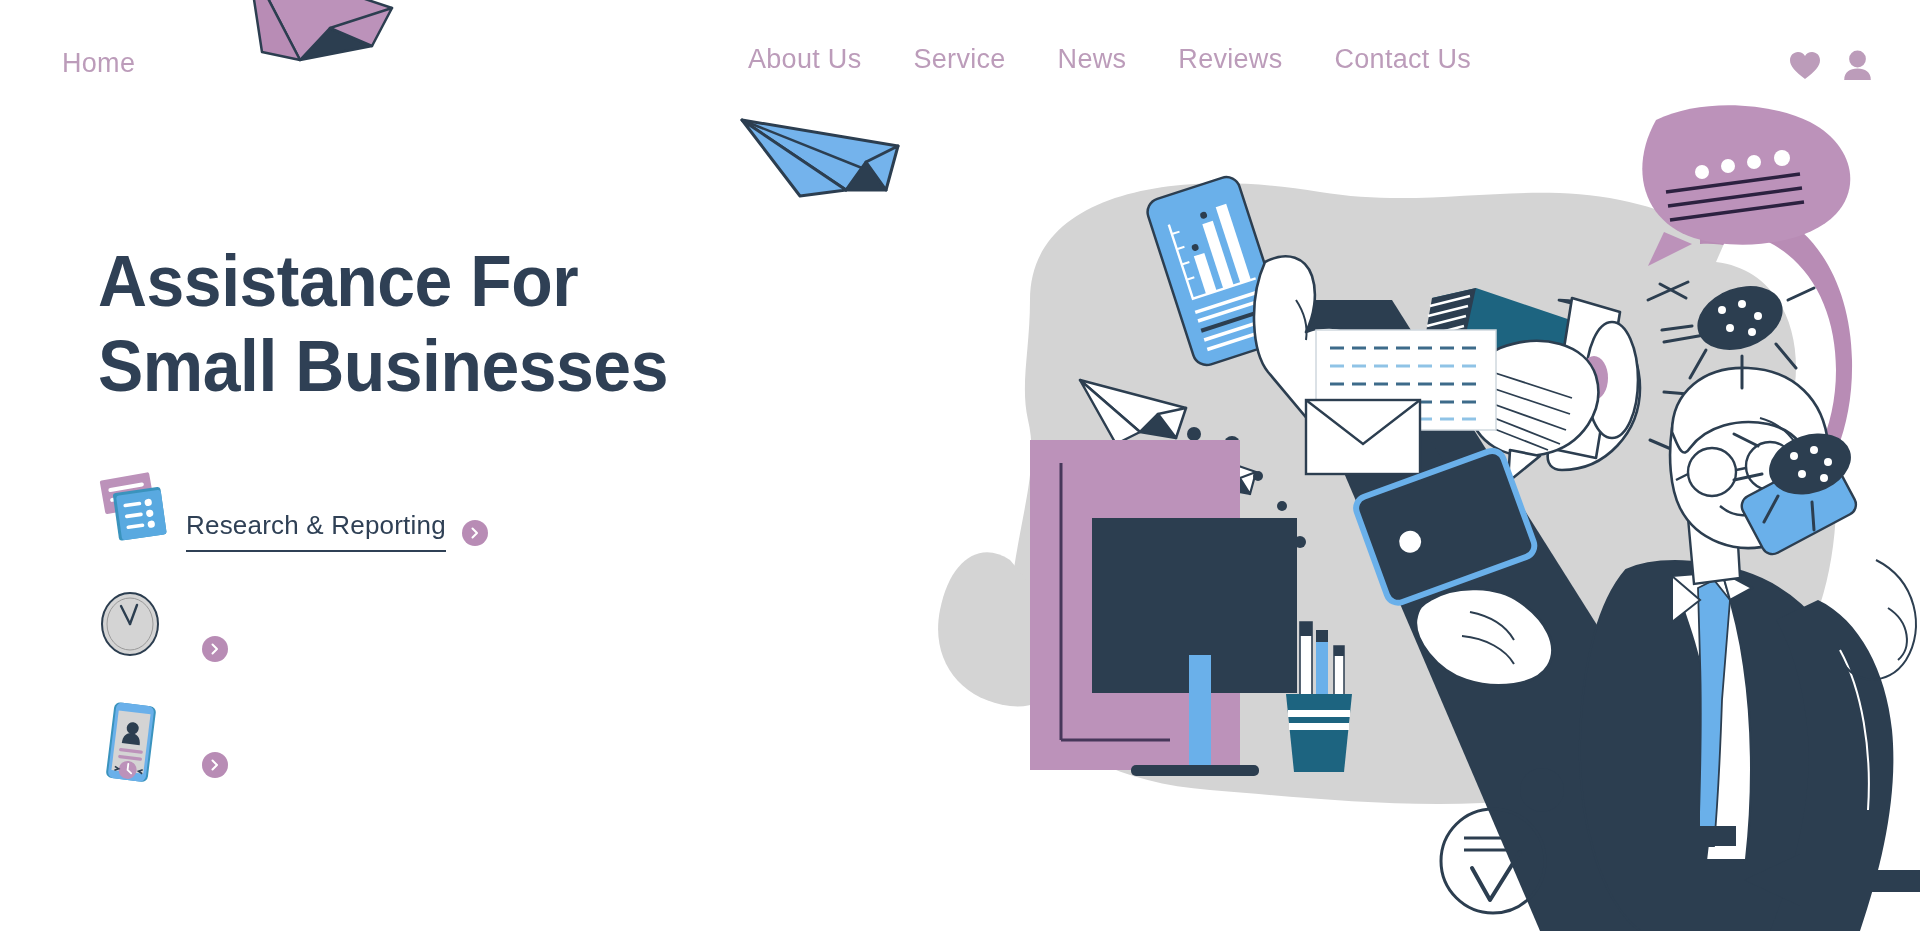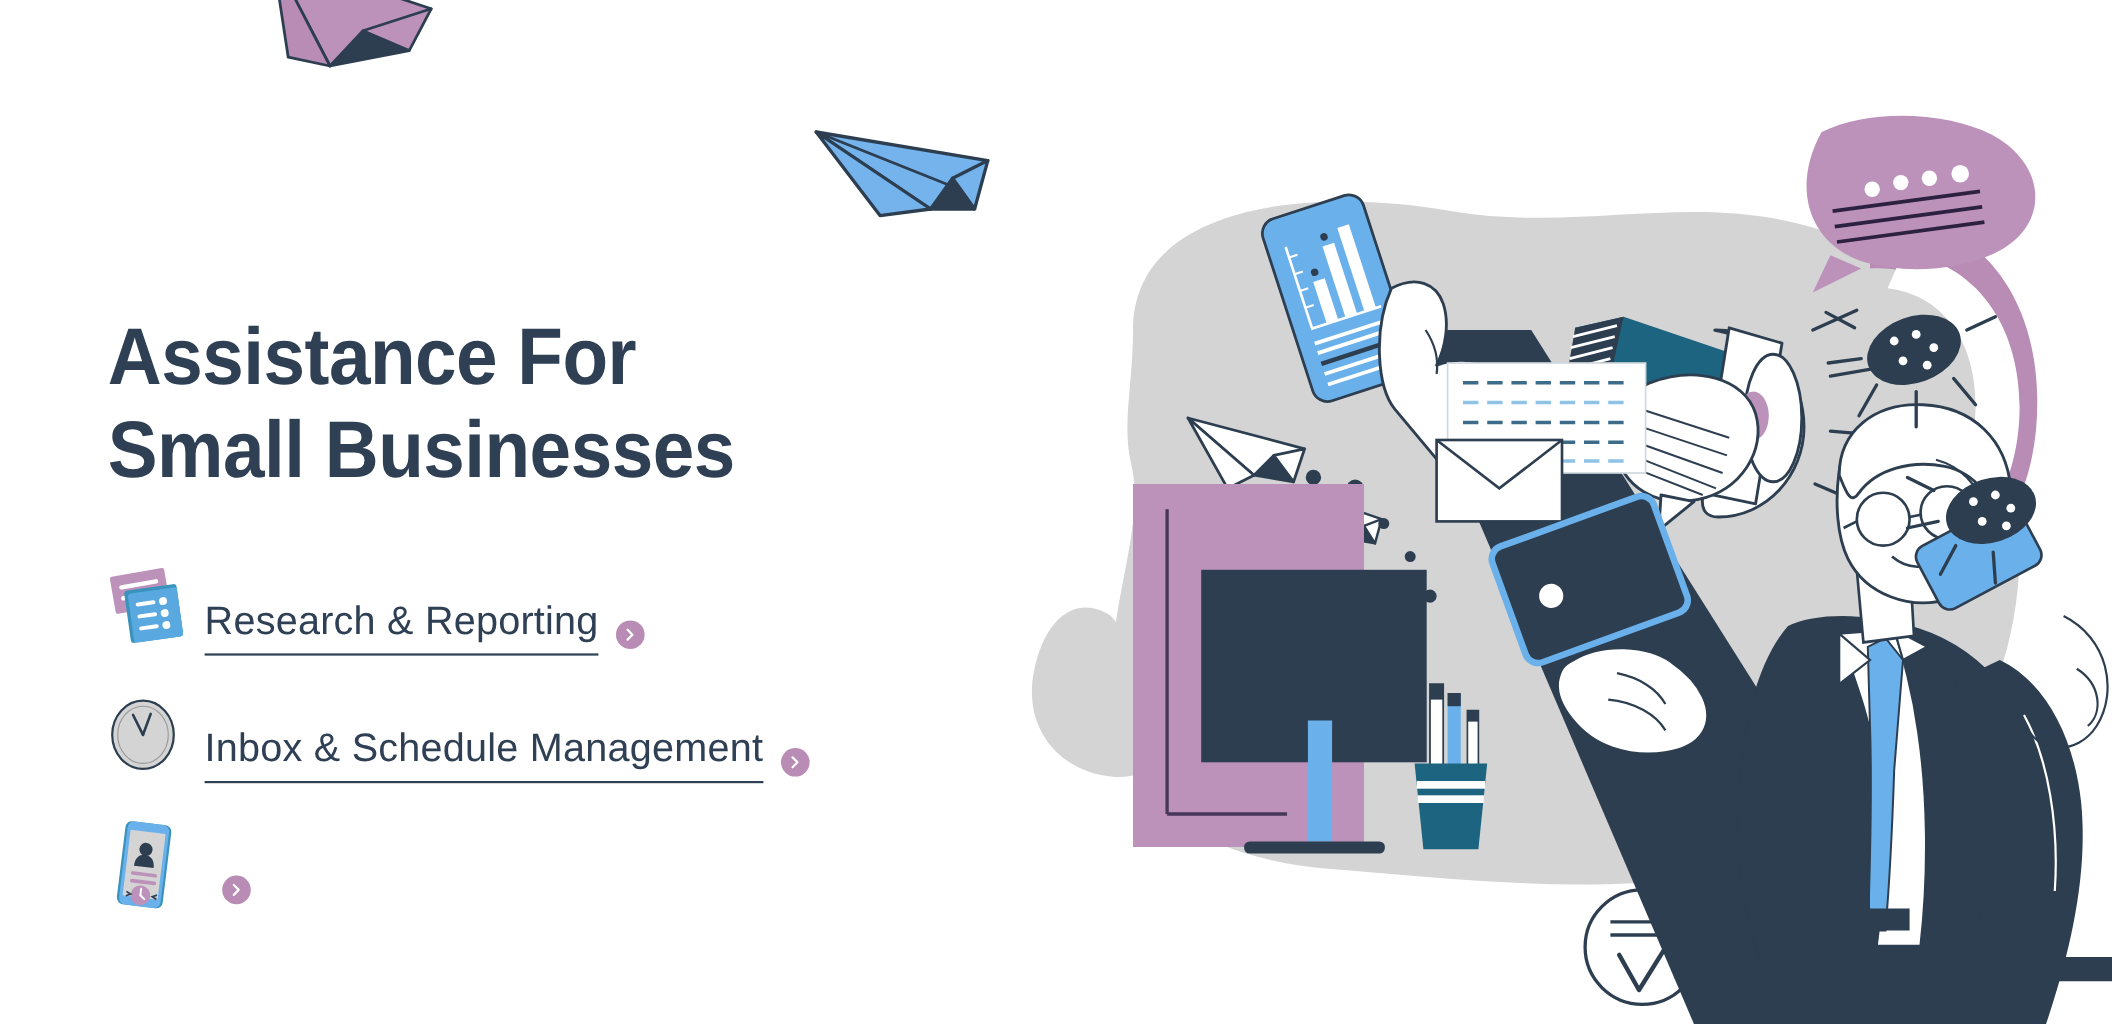--- a/index.html
+++ b/index.html
@@ -25,21 +25,21 @@
   #nav-center .nav-link {
     font-size:27px; color:#bc9cba; letter-spacing:.3px; white-space:nowrap;
   }
   #nav-icons {
     position:absolute; right:48px; top:50px;
     display:flex; align-items:center; gap:22px;
   }
   #nav-icons svg { display:block; }
 
   
-  #hero-left { position:absolute; left:0; top:0; width:1030px; height:821px; z-index:30;margin-top:44px; }
+  #hero-left { position:absolute; left:0; top:0; width:1030px; height:821px; z-index:30; }
 
   #headline {
     position:absolute; left:98px; top:238px; width:760px;
     font-size:73px; line-height:1.17; font-weight:bold;
     color:#2f4055; letter-spacing:-0.5px;
     font-family:"Liberation Sans Narrow","Liberation Sans", sans-serif;
     transform:scaleX(0.93); transform-origin:left top;
   }
   #headline .hl-line { display:block; white-space:nowrap; }
 
@@ -50,21 +50,21 @@
   .feature-icon {
     width:72px; height:78px; flex:0 0 72px; position:relative; margin-right:16px;
     margin-bottom:6px;
   }
   .feature-icon svg { position:absolute; left:0; top:0; }
   .feature-text-wrap {
     border-bottom:2.5px solid #2f4055; padding-bottom:9px;
     display:flex; align-items:center;
   }
   .feature-label {
-    font-size:36px; color:#2f4055; letter-spacing:.2px; white-space:nowrap;
+    font-size:26px; color:#2f4055; letter-spacing:.2px; white-space:nowrap;
     font-family:"Liberation Sans","DejaVu Sans", sans-serif;
   }
   .feature-chevron {
     width:26px; height:26px; border-radius:50%; background:#b88cb5;
     margin-left:16px; margin-bottom:6px;
     display:flex; align-items:center; justify-content:center;
     flex:0 0 26px;
   }
   .feature-chevron svg { display:block; }
 
@@ -365,20 +365,45 @@
           <path d="M1652,836 L1700,812 L1700,826 L1736,826 L1736,846 L1700,846 L1700,860 Z" fill="#2c3e50"></path>
         </g>
         <g>
           <path d="M1744,880 L1800,854 L1800,870 L1920,870 L1920,892 L1800,892 L1800,906 Z" fill="#2c3e50"></path>
         </g>
 
       </g>
     </svg>
   </div>
 
+  <nav id="navbar">
+    <a id="nav-home" class="nav-link">Home</a>
+
+    <div id="nav-center">
+      <a class="nav-link">About Us</a>
+      <a class="nav-link">Service</a>
+      <a class="nav-link">News</a>
+      <a class="nav-link">Reviews</a>
+      <a class="nav-link">Contact Us</a>
+    </div>
+
+    <div id="nav-icons">
+      <span>
+        <svg width="32" height="29" viewBox="0 0 32 29">
+          <path d="M16 28 C6 20.5 1 15 1 9.2 C1 4.6 4.5 1 9 1 C12 1 14.6 2.6 16 5 C17.4 2.6 20 1 23 1 C27.5 1 31 4.6 31 9.2 C31 15 26 20.5 16 28 Z" fill="#bc9cba"></path>
+        </svg>
+      </span>
+      <span>
+        <svg width="29" height="31" viewBox="0 0 29 31">
+          <circle cx="14.5" cy="9" r="8.4" fill="#bc9cba"></circle>
+          <path d="M1.2 30 C1.2 22 7 18.6 14.5 18.6 C22 18.6 27.8 22 27.8 30 Z" fill="#bc9cba"></path>
+        </svg>
+      </span>
+    </div>
+  </nav>
 
   <div id="hero-left">
 
     <h1 id="headline">
       <span class="hl-line">Assistance For</span>
       <span class="hl-line">Small Businesses</span>
     </h1>
 
     <div id="feature-list">
 
@@ -414,23 +439,20 @@
 
       <div class="feature-row">
         <span class="feature-icon">
           <svg width="72" height="78" viewBox="0 0 72 78">
             <ellipse cx="32" cy="40" rx="28" ry="31" fill="#d4d4d4" stroke="#2c3e50" stroke-width="2"></ellipse>
             <ellipse cx="32" cy="40" rx="23" ry="26" fill="none" stroke="#9a9a9a" stroke-width="1"></ellipse>
             <path d="M32 40 L23 22" stroke="#2c3e50" stroke-width="2.4" stroke-linecap="round"></path>
             <path d="M32 40 L39 21" stroke="#2c3e50" stroke-width="2.4" stroke-linecap="round"></path>
           </svg>
         </span>
-        <span class="feature-text-wrap">
-          <span class="feature-label">Inbox &amp; Schedule Management</span>
-        </span>
         <span class="feature-chevron">
           <svg width="12" height="12" viewBox="0 0 12 12">
             <path d="M3.5 1.5 L8 6 L3.5 10.5" fill="none" stroke="#ffffff" stroke-width="2" stroke-linecap="round" stroke-linejoin="round"></path>
           </svg>
         </span>
       </div>
 
       <div class="feature-row">
         <span class="feature-icon">
           <svg width="72" height="84" viewBox="0 0 72 84">

